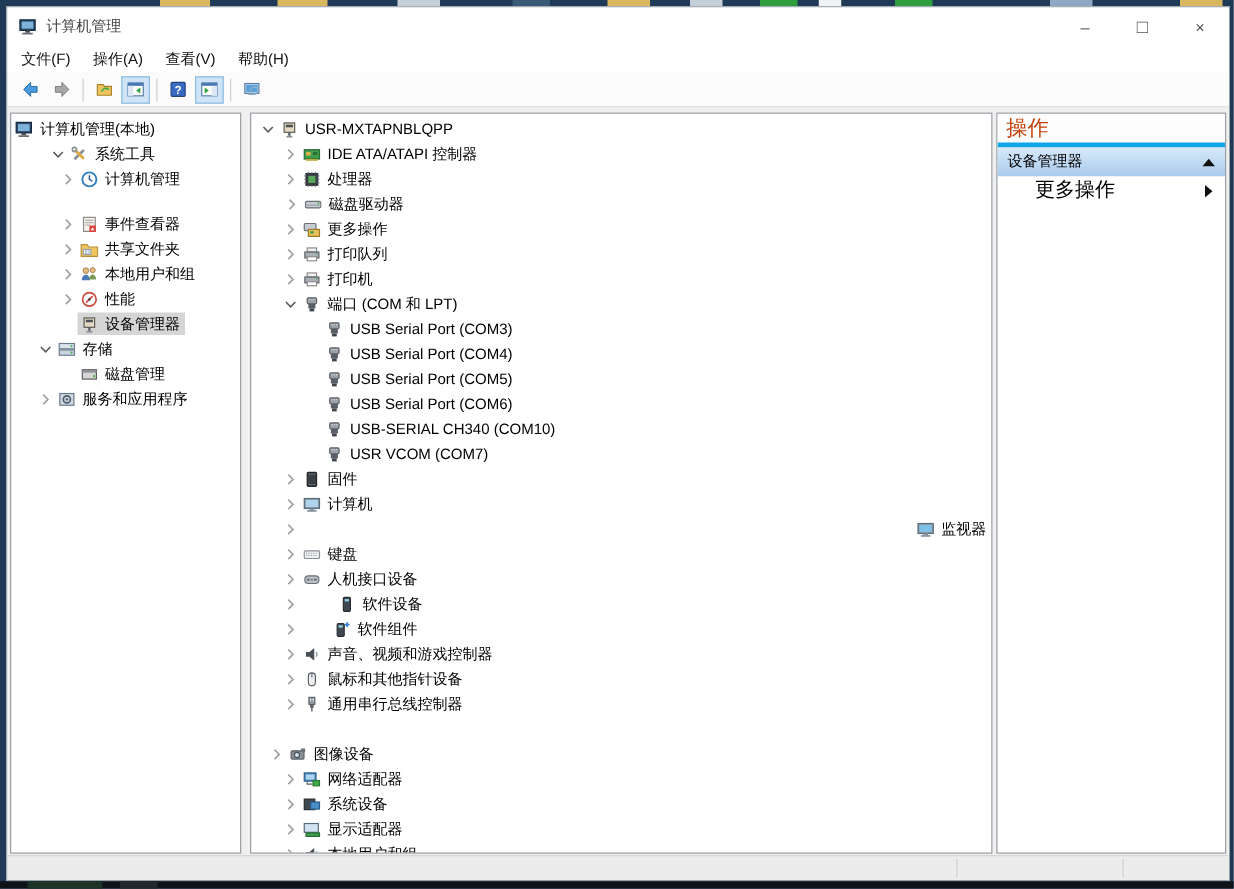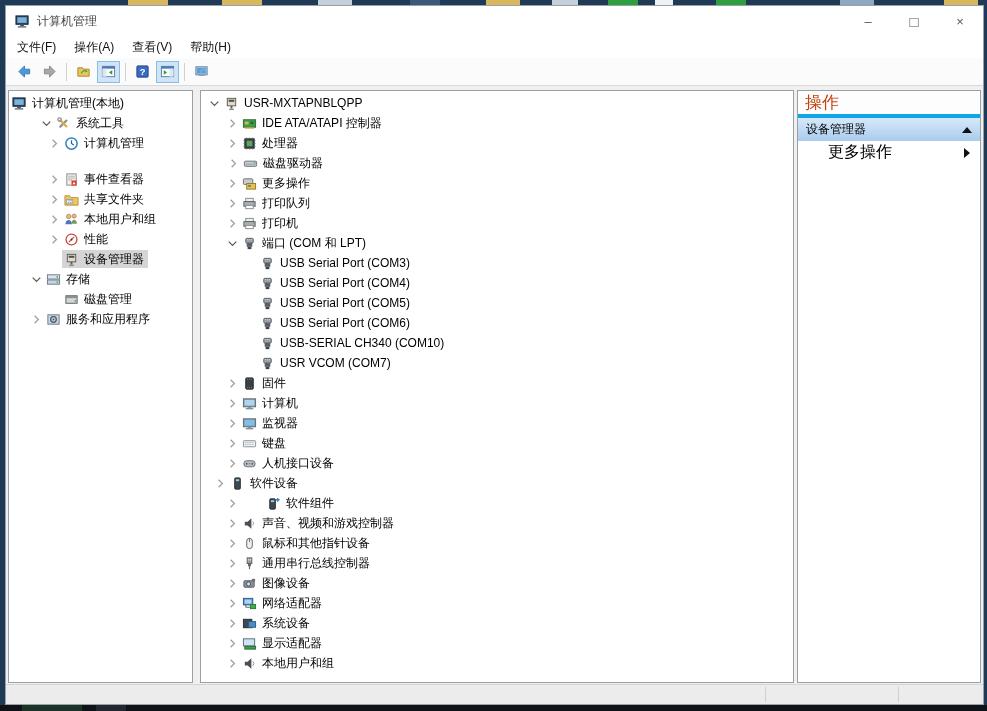--- a/index.html
+++ b/index.html
@@ -617,21 +617,21 @@
                 <svg width="15" height="15" viewBox="0 0 16 16">
                   <rect x="1.5" y="3" width="13" height="8.5" fill="#8a9aa6" stroke="#5a6a76"></rect>
                   <rect x="2.8" y="4.2" width="10.4" height="6" fill="#aed4ee"></rect>
                   <rect x="6" y="11.5" width="4" height="1.5" fill="#8a9aa6"></rect>
                   <rect x="4" y="13" width="8" height="1.2" fill="#6a7a86"></rect>
                 </svg>
               </span>
               <span class="lbl">计算机</span>
             </span>
           </div>
-          <div class="tree-row" style="padding-left: 23px;">
+          <div class="tree-row" style="padding-left: 23px; justify-content: space-between;">
             <span class="chev">
               <svg width="15" height="15" viewBox="0 0 16 16">
                 <path d="M6 4l4 4-4 4" stroke="#a0a0a0" stroke-width="1.4" fill="none"></path>
               </svg>
             </span>
             <span class="node">
               <span class="ico">
                 <svg width="15" height="15" viewBox="0 0 16 16">
                   <rect x="1.5" y="3" width="13" height="8.5" fill="#8a9aa6" stroke="#5a6a76"></rect>
                   <rect x="2.8" y="4.2" width="10.4" height="6" fill="#7fc0e8"></rect>
@@ -669,21 +669,21 @@
                 <svg width="15" height="15" viewBox="0 0 16 16">
                   <rect x="2" y="5" width="12" height="6.5" rx="3" fill="#b8bec4" stroke="#6a7076"></rect>
                   <circle cx="5" cy="8.2" r="1" fill="#5a6066"></circle>
                   <circle cx="11" cy="8.2" r="1" fill="#5a6066"></circle>
                   <path d="M7.2 8.2h1.6" stroke="#5a6066" stroke-width="0.9"></path>
                 </svg>
               </span>
               <span class="lbl">人机接口设备</span>
             </span>
           </div>
-          <div class="tree-row" style="padding-left: 11px;">
+          <div class="tree-row" style="padding-left: 23px; gap: 28px;">
             <span class="chev">
               <svg width="15" height="15" viewBox="0 0 16 16">
                 <path d="M6 4l4 4-4 4" stroke="#a0a0a0" stroke-width="1.4" fill="none"></path>
               </svg>
             </span>
             <span class="node">
               <span class="ico">
                 <svg width="15" height="15" viewBox="0 0 16 16">
                   <rect x="5" y="2" width="6" height="12" rx="1" fill="#3f4850" stroke="#272c31"></rect>
                   <rect x="6.2" y="3.5" width="3.6" height="2" fill="#8fd0e8"></rect>
@@ -752,21 +752,21 @@
                 <svg width="15" height="15" viewBox="0 0 16 16">
                   <rect x="5.5" y="2" width="5" height="6" fill="#9aa0a6" stroke="#5a5f66"></rect>
                   <path d="M6.8 3.2v1.6M9.2 3.2v1.6" stroke="#fff" stroke-width="0.8"></path>
                   <rect x="6.5" y="8" width="3" height="3" fill="#5a5f66"></rect>
                   <path d="M8 11v3" stroke="#5a5f66" stroke-width="1.2"></path>
                 </svg>
               </span>
               <span class="lbl">通用串行总线控制器</span>
             </span>
           </div>
-          <div class="tree-row" style="padding-left: 23px;">
+          <div class="tree-row" style="padding-left: 12px; margin-top: 20px;">
             <span class="chev">
               <svg width="15" height="15" viewBox="0 0 16 16">
                 <path d="M6 4l4 4-4 4" stroke="#a0a0a0" stroke-width="1.4" fill="none"></path>
               </svg>
             </span>
             <span class="node">
               <span class="ico">
                 <svg width="15" height="15" viewBox="0 0 16 16">
                   <rect x="2" y="5" width="11" height="7" rx="1" fill="#8a9097" stroke="#5a6066"></rect>
                   <circle cx="7" cy="8.5" r="2.2" fill="#cfe3f2" stroke="#4a5056"></circle>

